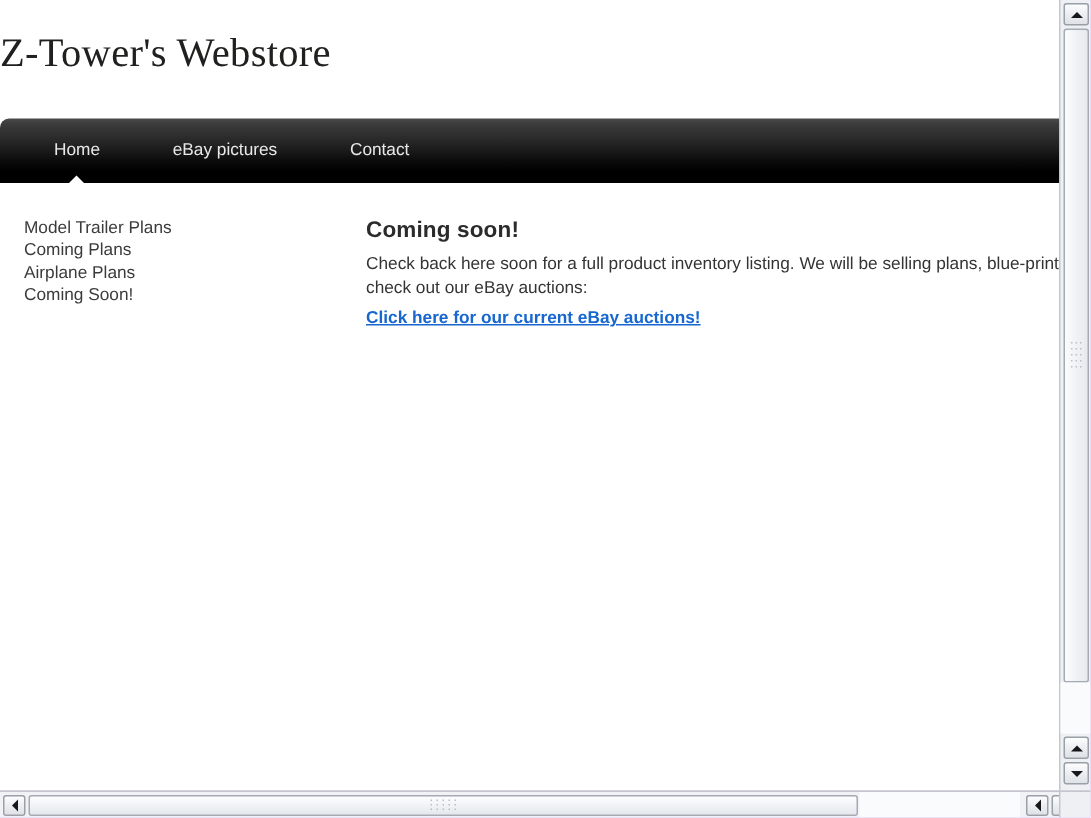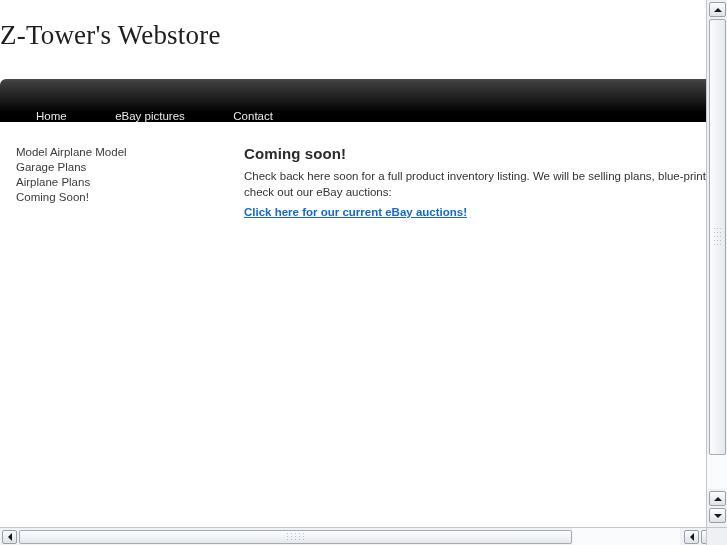--- a/index.html
+++ b/index.html
@@ -72,21 +72,21 @@
         #1c1c1c 48%,
         #0b0b0b 66%,
         #000000 82%,
         #000000 100%);
     box-sizing: border-box;
     overflow: hidden;
   }
   #navbar .nav-inner {
     position: absolute;
     left: 0;
-    top: 16px;
+    top: 0;
     height: 43px;
     white-space: nowrap;
   }
   .nav-item {
     display: inline-block;
     position: relative;
     height: 43px;
     line-height: 43px;
     padding: 0 22px;
     color: #e8e8e8;
@@ -292,22 +292,22 @@
             
           </a>
           <a class="nav-item" href="#">
             <span>Contact</span>
             
           </a>
         </div>
       </div>
 
       <div id="sidebar">
-        <a class="side-link" href="#">Model Airplane Model</a>
-        <a class="side-link" href="#">Garage Plans</a>
+        <a class="side-link" href="#">Model Trailer Plans</a>
+        <a class="side-link" href="#">Coming Plans</a>
         <a class="side-link" href="#">Airplane Plans</a>
         <a class="side-link" href="#">Coming Soon!</a>
       </div>
 
       <div id="content">
         <h2 id="content-heading">Coming soon!</h2>
         <p id="content-body">
           <span>Check back here soon for a full product inventory listing.  We will be selling plans, blue-prints, and how-to instructions.  In the meantime,</span>
           <span class="line2">check out our eBay auctions:</span>
         </p>

